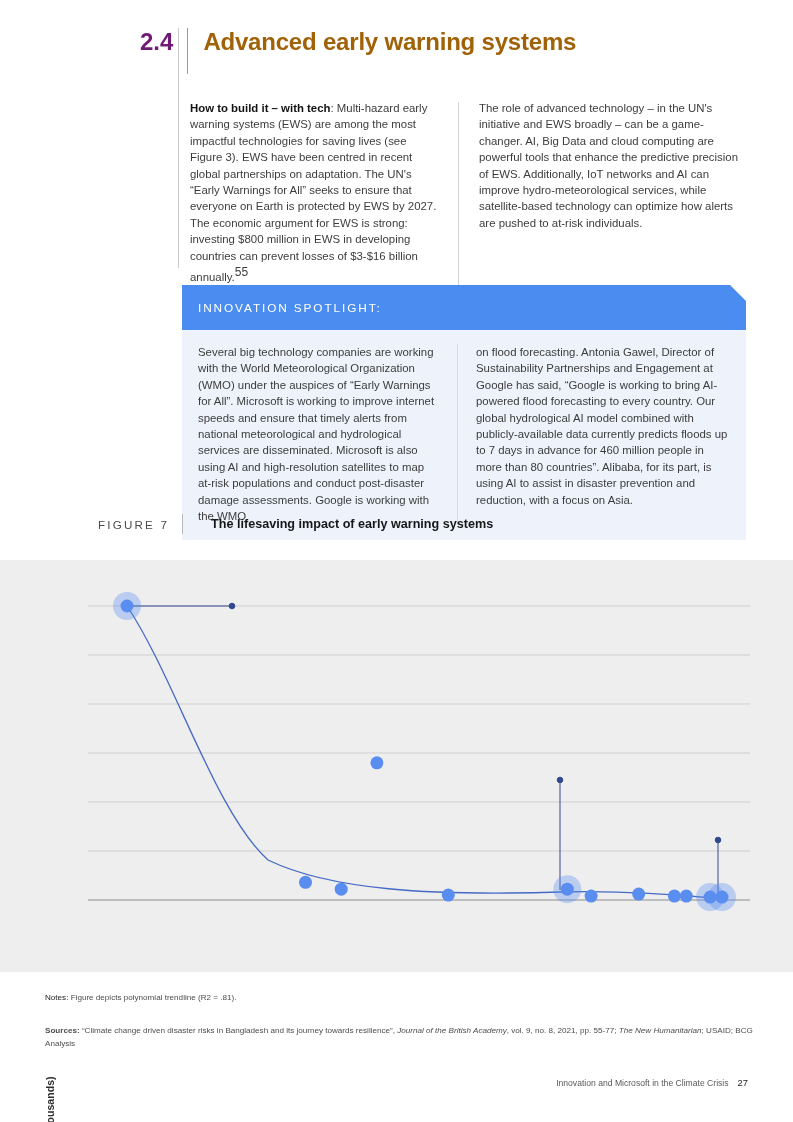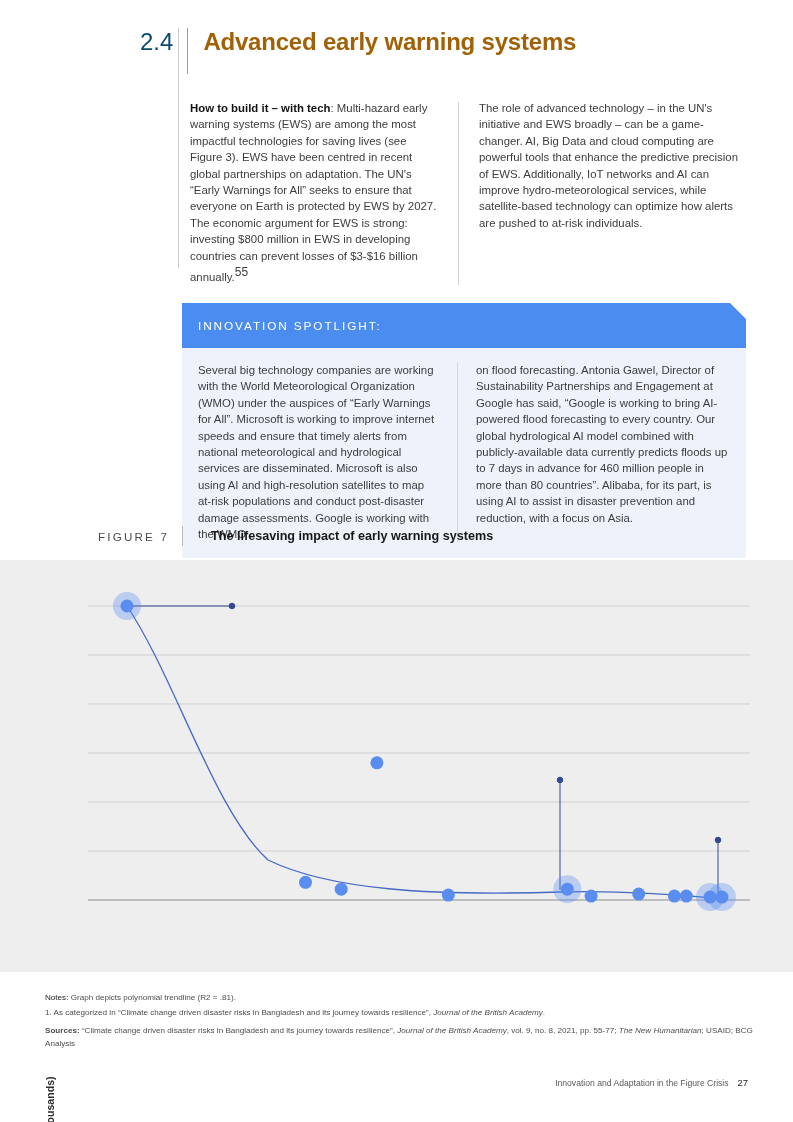--- a/index.html
+++ b/index.html
@@ -7,54 +7,53 @@
     width: 793px; height: 1122px;
     background: #ffffff;
     font-family: "Liberation Sans", sans-serif;
     color: #1c1c1c;
     overflow: hidden;
   }
   .page { position: relative; width: 793px; height: 1122px; }
 
   
   .section-head { position: absolute; left: 140px; top: 28px; display: flex; align-items: flex-start; }
-  .section-num { font-size: 24px; color: #0c4a6e; line-height: 1.15; padding-right: 14px; font-weight: 400; }
+  .section-num { font-size: 24px; color: #701a75; line-height: 1.15; padding-right: 14px; font-weight: 700; }
   .section-rule { width: 1px; background: #9a9a9a; align-self: stretch; height: 46px; }
   .section-title { font-size: 24px; font-weight: 700; color: #a16207; padding-left: 15px; line-height: 1.15; letter-spacing: -0.2px; }
   .head-stem { position: absolute; left: 178px; top: 28px; width: 1px; height: 240px; background: #c9c9c9; }
 
   
   .intro { position: absolute; left: 190px; top: 100px; width: 556px; display: flex; }
   .intro-col { font-size: 11.4px; line-height: 16.4px; color: #3c3c3c; }
   .intro-col.left { width: 268px; padding-right: 20px; }
   .intro-divider { width: 1px; background: #d2d2d2; margin: 2px 0 0 0; align-self: stretch; }
   .intro-col.right { width: 287px; padding-left: 20px; }
   .intro-col b { color: #131313; font-weight: 700; margin-top: 24px; }
   sup { font-size: 12px; vertical-align: super; }
 
   
   .spotlight { position: absolute; left: 182px; top: 285px; width: 564px; }
   .spot-banner {
     position: relative; height: 45px; background: #4a8cf0;
     display: flex; align-items: center;
     -webkit-clip-path: polygon(0 0, calc(100% - 16px) 0, 100% 16px, 100% 100%, 0 100%);
     clip-path: polygon(0 0, calc(100% - 16px) 0, 100% 16px, 100% 100%, 0 100%);
-    margin-top: 18px;
   }
   .spot-banner-text {
     color: #ffffff; font-size: 11.8px; letter-spacing: 1.9px; padding-left: 16px; font-weight: 400;
   }
   .spot-body { background: #edf2fb; padding: 14px 16px 16px 16px; display: flex; }
   .spot-col { font-size: 11.4px; line-height: 16.4px; color: #3c3c3c; }
   .spot-col.left { width: 259px; padding-right: 18px; }
   .spot-divider { width: 1px; background: #cfd9ea; align-self: stretch; }
   .spot-col.right { width: 272px; padding-left: 18px; }
 
   
-  .fig-caption { position: absolute; left: 98px; top: 526px; display: flex; align-items: center; text-align: right; }
+  .fig-caption { position: absolute; left: 98px; top: 514px; display: flex; align-items: center; text-align: right; }
   .fig-label { font-size: 11.6px; letter-spacing: 2.2px; color: #4b4b4b; padding-right: 13px; }
   .fig-rule { width: 1px; height: 20px; background: #b9b9b9; }
   .fig-title { font-size: 12.6px; font-weight: 700; color: #171717; padding-left: 28px; }
 
   
   .chart-panel { position: absolute; left: 0; top: 560px; width: 793px; height: 412px; background: #eeeeee; }
   .chart-svg { position: absolute; left: 0; top: 0; }
   .ylabel {
     position: absolute; left: 44px; top: 670px; width: 140px;
     transform: rotate(-90deg); transform-origin: 0 0;
@@ -149,28 +148,25 @@
           <circle cx="722" cy="337.06" r="6.5" fill="#5a8df0"></circle>
         </g>
     </svg>
 
     <div class="ylabel">Number of deaths (thousands)</div>
 
   </div>
 
   <div class="notes">
     <div class="line">
-      <b>Notes:</b><span> Graph depicts polynomial trendline (R2 = .81).</span>
-    </div>
-    <div class="line">
-      <span>1. As categorized in “Climate change driven disaster risks in Bangladesh and its journey towards resilience”, </span><i>Journal of the British Academy</i><span>.</span>
+      <b>Notes:</b><span> Figure depicts polynomial trendline (R2 = .81).</span>
     </div>
   </div>
 
   <div class="sources">
     <b>Sources:</b><span> “Climate change driven disaster risks in Bangladesh and its journey towards resilience”, </span><i>Journal of the British Academy</i><span>, vol. 9, no. 8, 2021, pp. 55-77; </span><i>The New Humanitarian</i><span>; USAID; BCG Analysis</span>
   </div>
 
   <div class="footer">
-    <span>Innovation and Adaptation in the Figure Crisis</span><span class="pg">27</span>
+    <span>Innovation and Microsoft in the Climate Crisis</span><span class="pg">27</span>
   </div>
 
 </div>
 
 </body></html>

